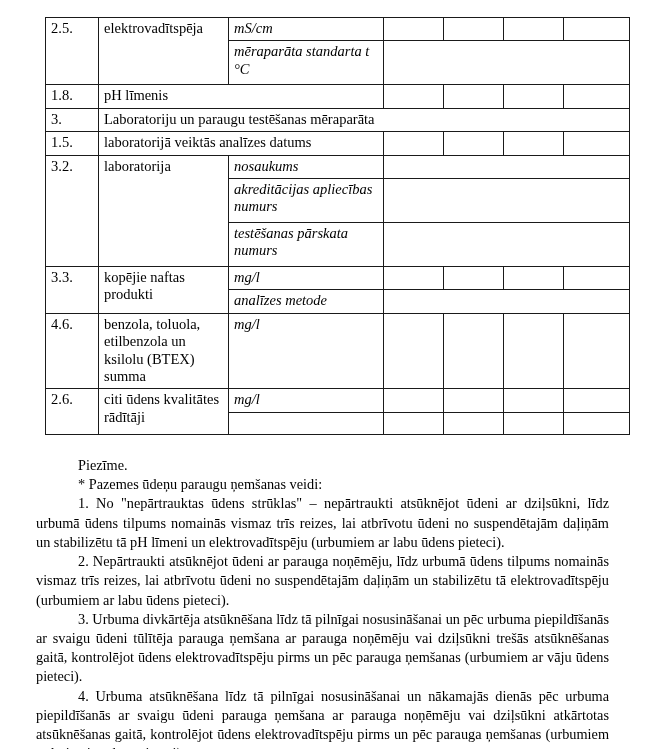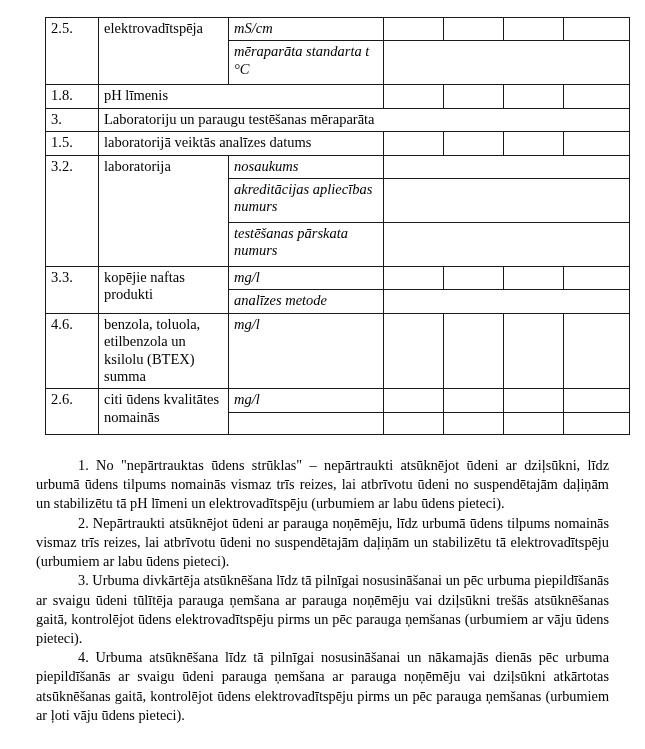--- a/index.html
+++ b/index.html
@@ -142,40 +142,42 @@
         <td class="name" style="height:66px;">benzola, toluola, etilbenzola un ksilolu (BTEX) summa</td>
         <td class="param">mg/l</td>
         <td class="blank"></td>
         <td class="blank"></td>
         <td class="blank"></td>
         <td class="blank-l"></td>
       </tr>
 
       <tr class="h-sm">
         <td class="num" rowspan="2">2.6.</td>
-        <td class="name" rowspan="2">citi ūdens kvalitātes nomainās</td>
+        <td class="name" rowspan="2">citi ūdens kvalitātes rādītāji</td>
         <td class="param">mg/l</td>
         <td class="blank"></td>
         <td class="blank"></td>
         <td class="blank"></td>
         <td class="blank-l"></td>
       </tr>
       <tr class="h-sm">
         <td class="param"></td>
         <td class="blank"></td>
         <td class="blank"></td>
         <td class="blank"></td>
         <td class="blank-l"></td>
       </tr>
 
     </tbody>
   </table>
 </div>
 
 <div class="notes">
+  <p class="indent">Piezīme.</p>
+  <p class="indent">* Pazemes ūdeņu paraugu ņemšanas veidi:</p>
 
   <p class="indent"><span>1. No "nepārtrauktas ūdens strūklas" – nepārtraukti atsūknējot ūdeni ar dziļsūkni, līdz urbumā ūdens tilpums nomainās vismaz trīs reizes, lai atbrīvotu ūdeni no suspendētajām daļiņām un stabilizētu tā pH līmeni un elektrovadītspēju (</span><span class="it">urbumiem ar labu ūdens pieteci</span><span>).</span></p>
 
   <p class="indent"><span>2. Nepārtraukti atsūknējot ūdeni ar parauga noņēmēju, līdz urbumā ūdens tilpums nomainās vismaz trīs reizes, lai atbrīvotu ūdeni no suspendētajām daļiņām un stabilizētu tā elektrovadītspēju (</span><span class="it">urbumiem ar labu ūdens pieteci</span><span>).</span></p>
 
   <p class="indent"><span>3. Urbuma divkārtēja atsūknēšana līdz tā pilnīgai nosusināšanai un pēc urbuma piepildīšanās ar svaigu ūdeni tūlītēja parauga ņemšana ar parauga noņēmēju vai dziļsūkni trešās atsūknēšanas gaitā, kontrolējot ūdens elektrovadītspēju pirms un pēc parauga ņemšanas (</span><span class="it">urbumiem ar vāju ūdens pieteci</span><span>).</span></p>
 
   <p class="indent"><span>4. Urbuma atsūknēšana līdz tā pilnīgai nosusināšanai un nākamajās dienās pēc urbuma piepildīšanās ar svaigu ūdeni parauga ņemšana ar parauga noņēmēju vai dziļsūkni atkārtotas atsūknēšanas gaitā, kontrolējot ūdens elektrovadītspēju pirms un pēc parauga ņemšanas (</span><span class="it">urbumiem ar ļoti vāju ūdens pieteci</span><span>).</span></p>
 </div>
 

